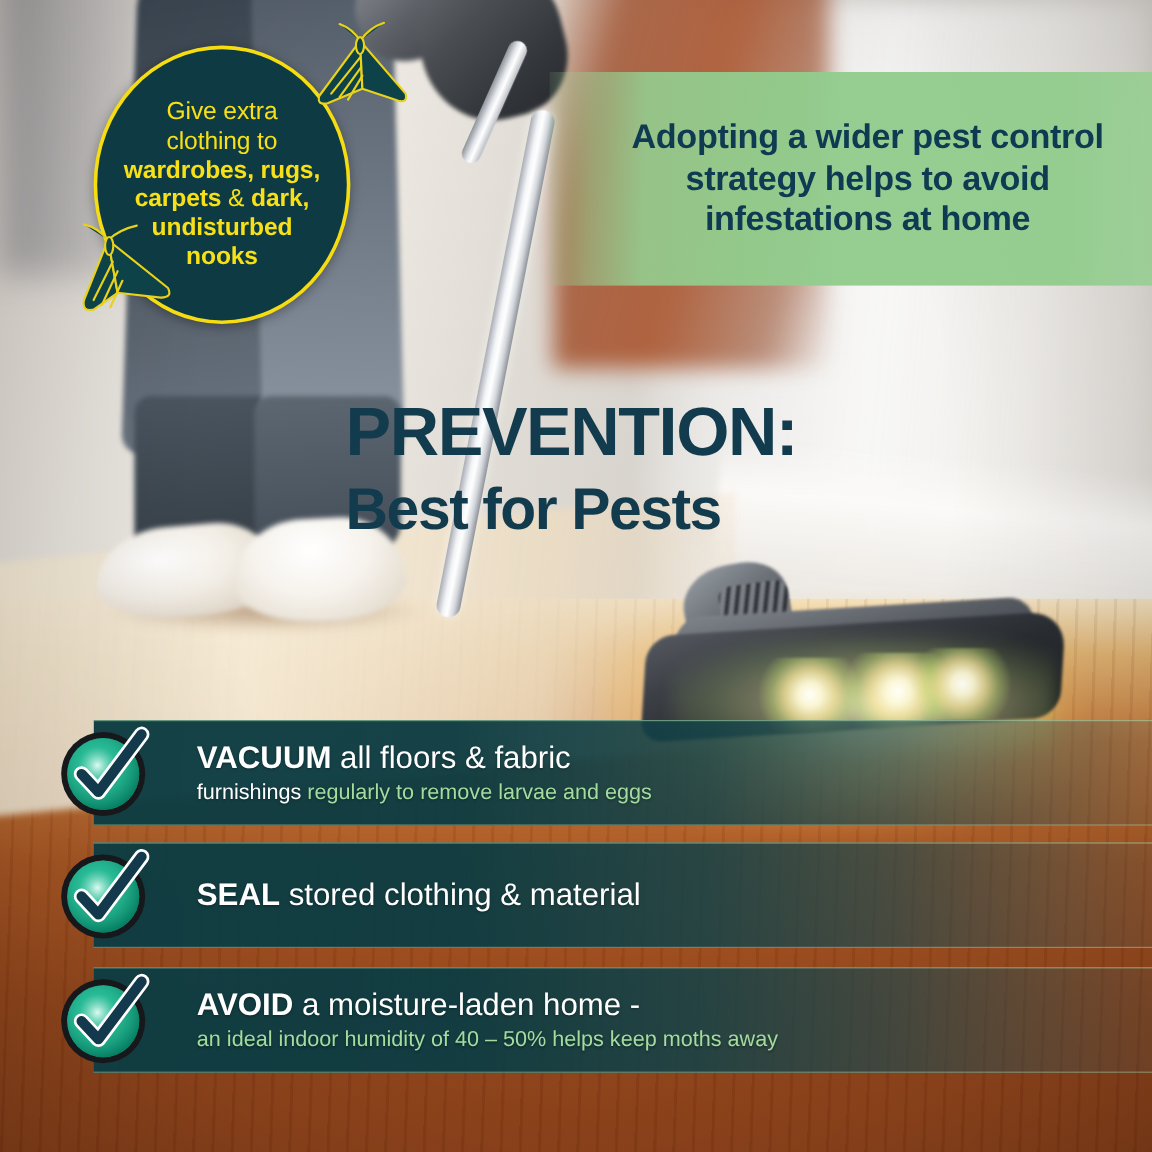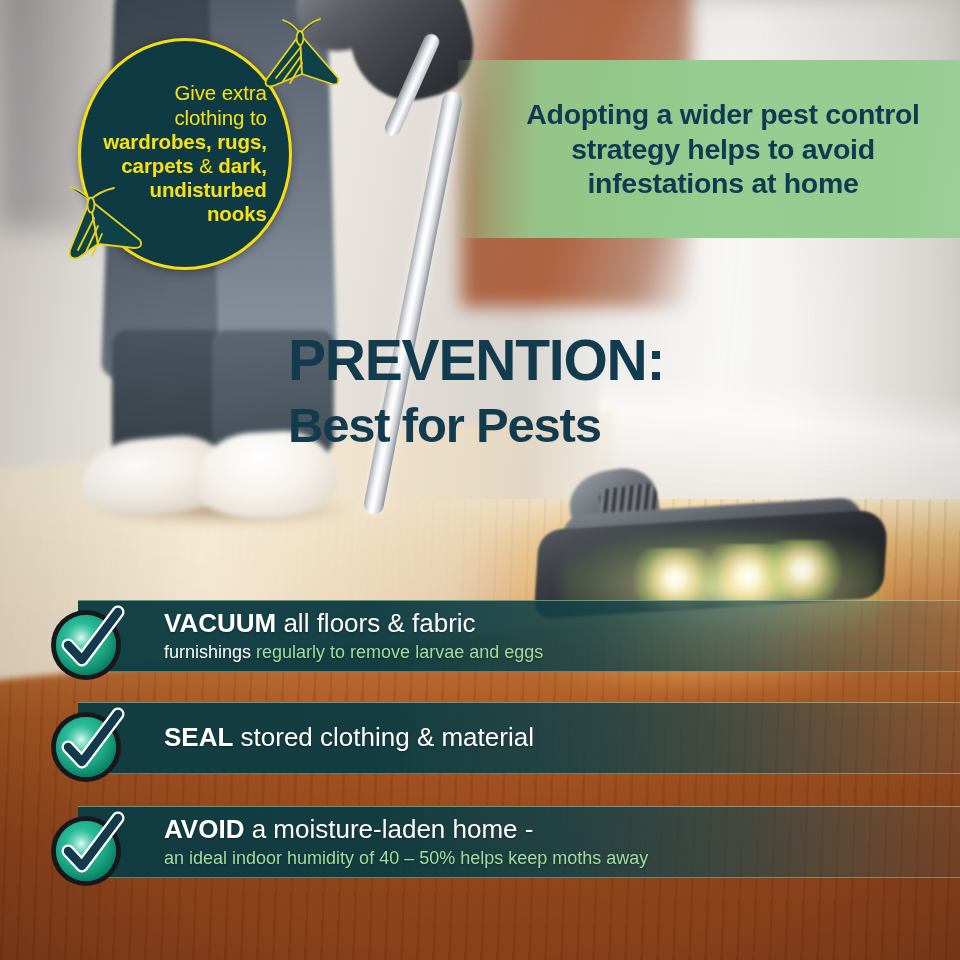--- a/index.html
+++ b/index.html
@@ -244,21 +244,20 @@
     text-align:center;
     box-shadow:0 2px 10px rgba(0,0,0,.35);
     z-index:6;
   }
   .bubble-text {
     color:#F7E017;
     font-size:20.5px;
     line-height:1.18;
     padding:0 12px;
     letter-spacing:-.1px;
-    text-align:right;
   }
   .bubble-text .b { font-weight:bold; }
   .bubble-text .l { font-weight:normal; }
 
   
   .moth { position:absolute; z-index:7; }
   .moth-tr { left:250px; top:18px; width:104px; height:78px; }
   .moth-bl { left:48px; top:186px; width:112px; height:86px; }
 
   
@@ -293,21 +292,21 @@
     color:#133B4E;
     line-height:1.0;
     letter-spacing:-1.2px;
   }
   .headline .l1 { font-size:57px; font-weight:900; display:block;text-align:center; }
   .headline .l2 { font-size:49px; font-weight:900; display:block; margin-top:12px; }
 
   
   .band {
     position:absolute;
-    left:78px; width:882px; height:72px;
+    left:78px; width:882px; height:88px;
     z-index:5;
     border-top:1px solid rgba(175,220,175,.55);
     border-bottom:1px solid rgba(175,220,175,.45);
     background:linear-gradient(92deg,
       rgba(13,60,66,0.97) 0%,
       rgba(13,60,66,0.96) 34%,
       rgba(20,66,72,0.86) 58%,
       rgba(30,72,78,0.66) 76%,
       rgba(44,80,84,0.40) 90%,
       rgba(60,86,88,0.18) 100%);

